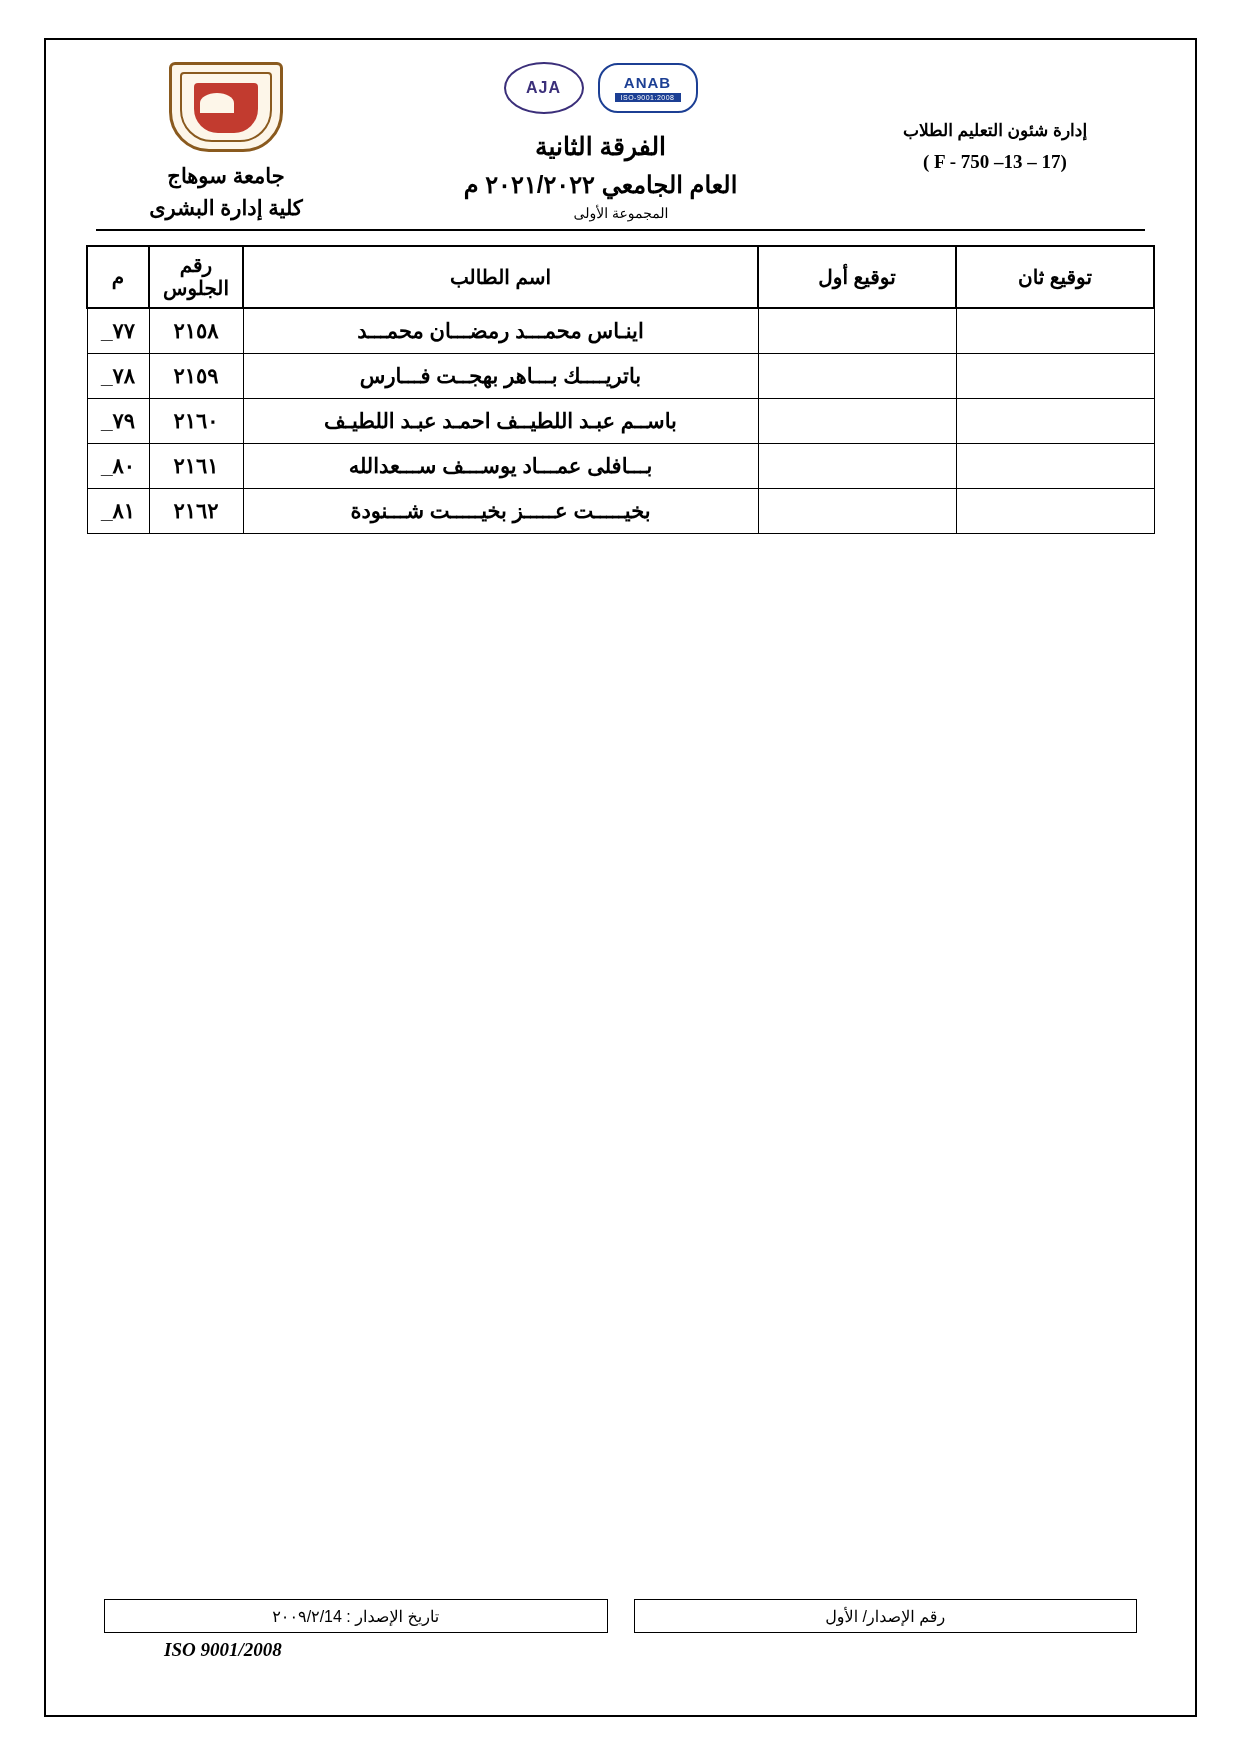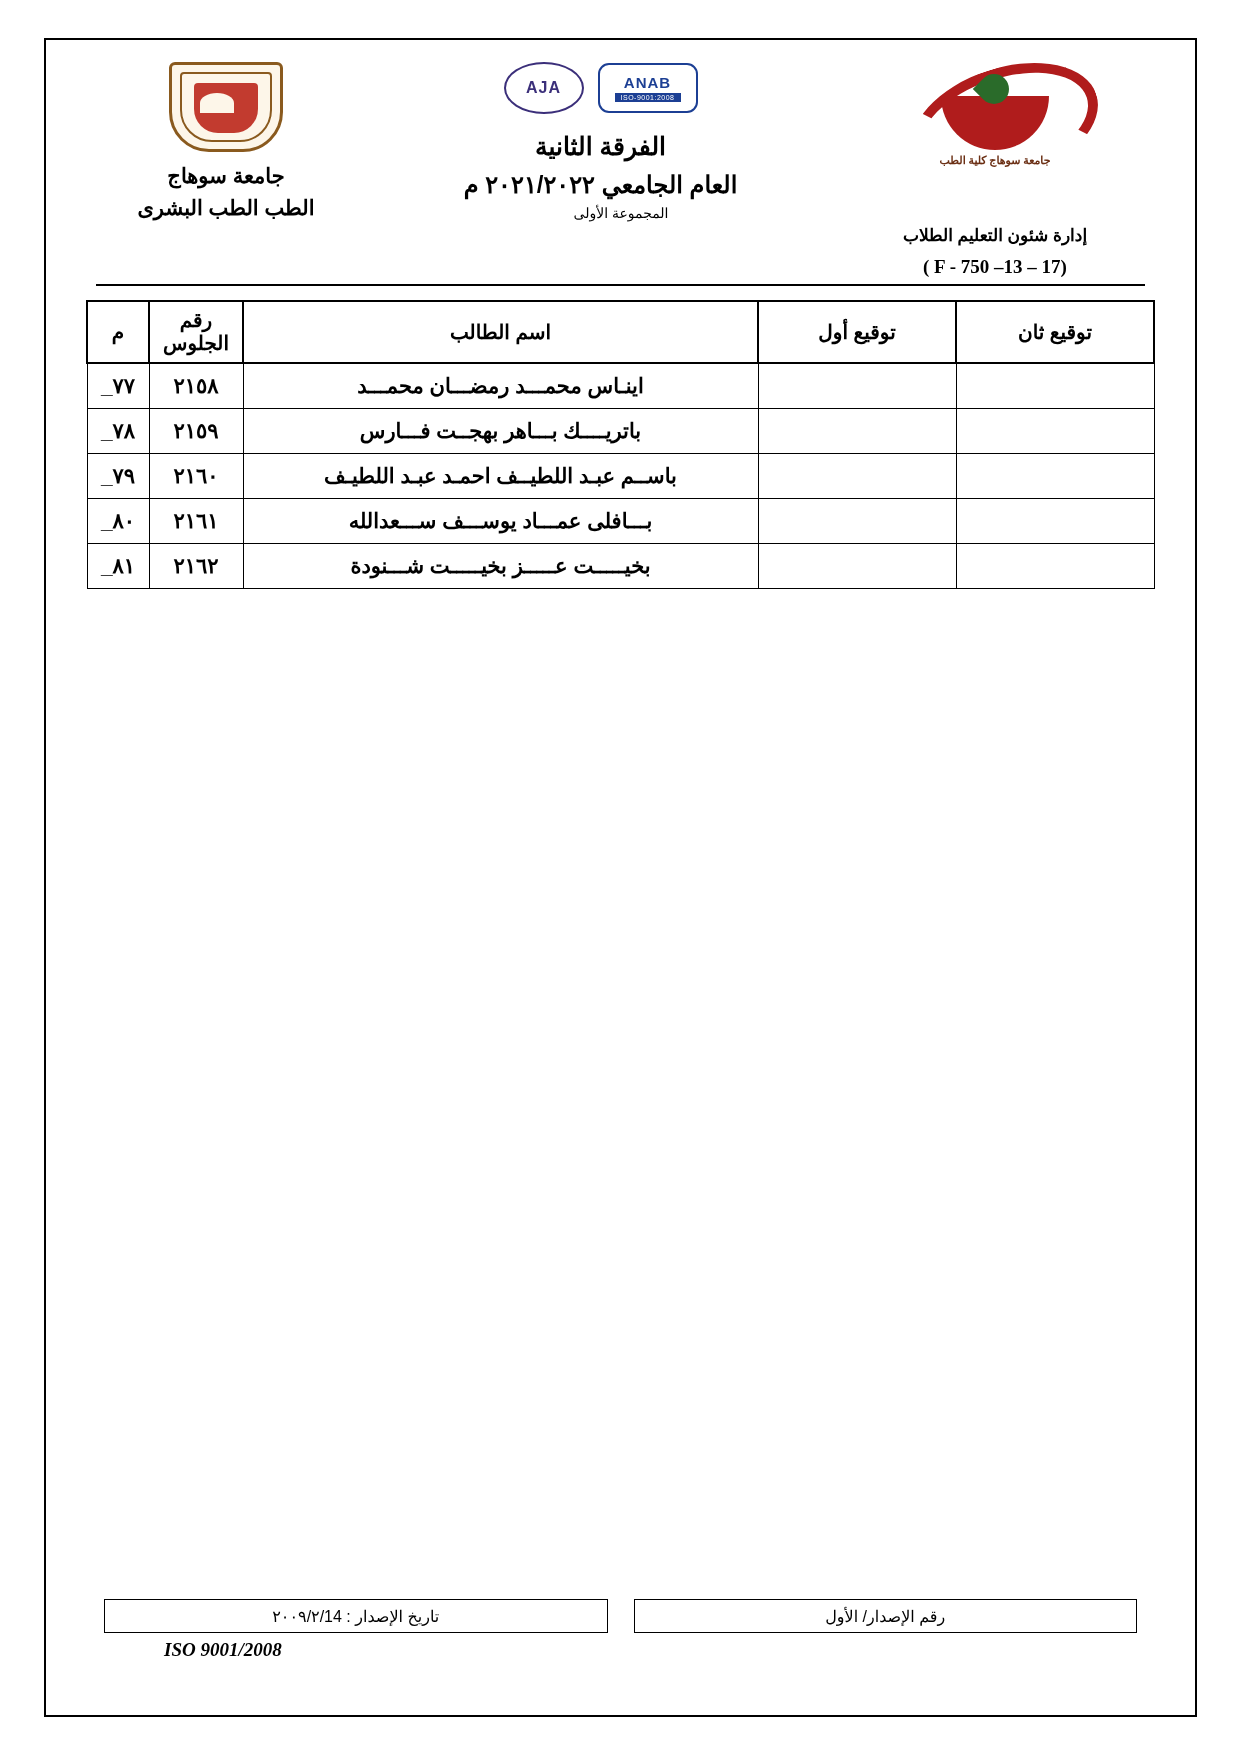--- a/index.html
+++ b/index.html
@@ -132,21 +132,21 @@
     display: flex;
     flex-direction: row;
     gap: 14px;
     justify-content: center;
     align-items: center;
     margin-bottom: 16px;
   }
   .anab {
     width: 96px; height: 46px;
     border: 2px solid #1c3f94;
-    border-radius: 11px;
+    border-radius: 20px;
     background: #fff;
     display: flex;
     flex-direction: column;
     align-items: center;
     justify-content: center;
     line-height: 1;
   }
   .anab .t1 {
     font-family: "Liberation Sans", sans-serif;
     font-weight: bold;
@@ -313,46 +313,40 @@
     <div class="header">
 
       <div class="hdr-col hdr-right">
         <div class="univ-seal">
           <div class="seal-shield">
             <div class="seal-inner"></div>
           </div>
         </div>
         <div class="hdr-right-lines">
           <div>جامعة سوهاج</div>
-          <div>الطب الطب البشرى</div>
+          <div>كلية إدارة البشرى</div>
         </div>
       </div>
 
       <div class="hdr-col hdr-center">
         <div class="accred">
           <div class="anab">
             <div class="t1">ANAB</div>
             <div class="t2">ISO-9001:2008</div>
           </div>
           <div class="aja">
             <span>AJA</span>
           </div>
         </div>
         <div class="center-title">الفرقة الثانية</div>
         <div class="center-year">العام الجامعي ٢٠٢١/٢٠٢٢ م</div>
         <div class="center-group">المجموعة الأولى</div>
       </div>
 
       <div class="hdr-col hdr-left">
-        <div class="sohag-logo">
-          <div class="sl-arc"></div>
-          <div class="sl-bowl"></div>
-          <div class="sl-flame"></div>
-          <div class="sl-txt">جامعة سوهاج كلية الطب</div>
-        </div>
         <div class="hdr-left-lines">
           <div class="admin-line">إدارة شئون التعليم الطلاب</div>
           <div class="form-code">( F - 750 –13 – 17)</div>
         </div>
       </div>
     </div>
 
     <hr class="hdr-rule">
 
     <table class="students">

